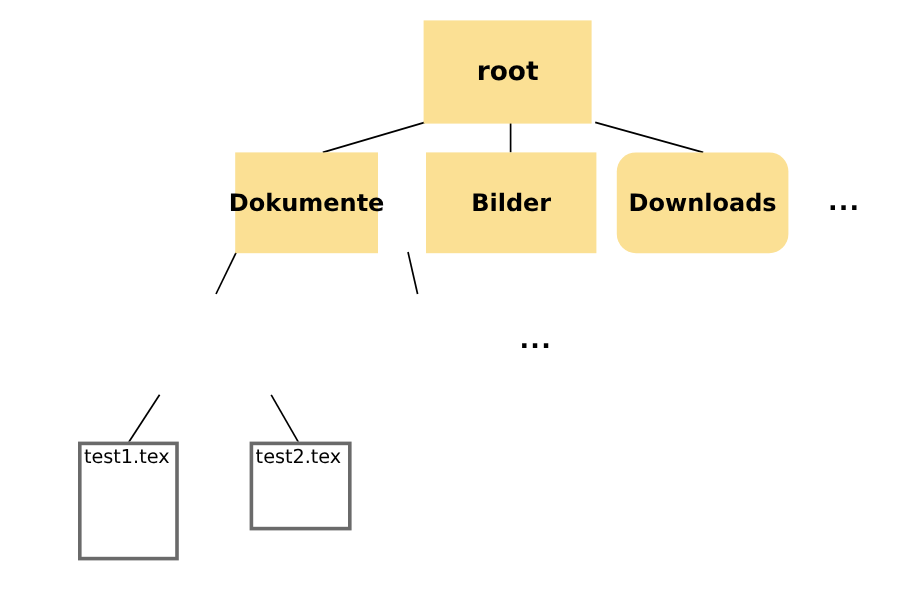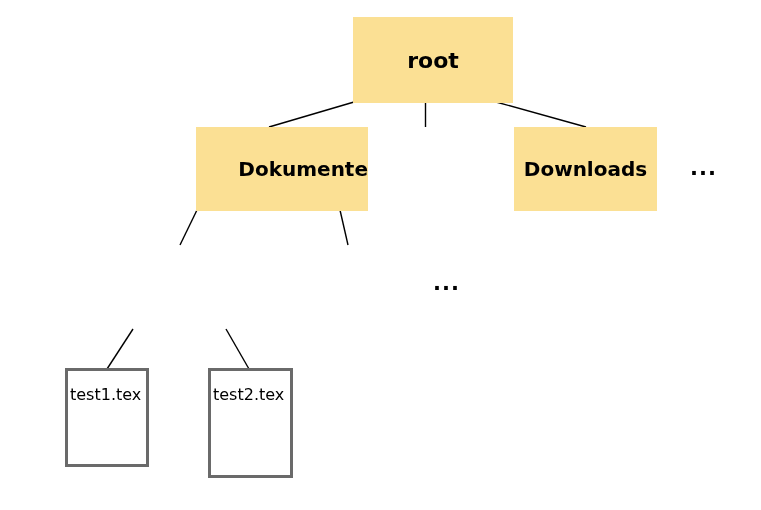--- a/index.html
+++ b/index.html
@@ -41,40 +41,40 @@
     text-align: center;
   }
   .folder.root {
     font-size: 22px;
   }
   .file {
     background: var(--file-fill, #ffffff);
     border: 3px solid var(--file-border, #6a6a6a);
     font-size: 16px;
     font-weight: normal;
-    padding: 14px 1px 0 2px;
+    padding: 0 1px 0 2px;
     line-height: 19px;
   }
   .ellipsis {
     position: absolute;
     font-weight: bold;
     font-size: 21px;
     line-height: 21px;
     letter-spacing: 1px;
     color: var(--text-color, #000000);
   }
   
-  .n-root      { left: 353px; top: 17px;  width: 160px; height: 86px; }
-  .n-dokumente { left: 196px; top: 127px; width: 172px; height: 84px; justify-content: flex-end; }
+  .n-root      { left: 353px; top: 17px;  width: 140px; height: 86px; }
+  .n-dokumente { left: 196px; top: 127px; width: 119px; height: 84px; }
   .n-bilder    { left: 355px; top: 127px; width: 142px; height: 84px; }
-  .n-downloads { left: 514px; top: 127px; width: 143px; height: 84px; }
+  .n-downloads { left: 514px; top: 127px; width: 143px; height: 84px; border-radius: 16px; }
   .n-latextut  { left: 108px; top: 245px; width: 144px; height: 85px; }
   .n-studium   { left: 273px; top: 245px; width: 145px; height: 85px; }
   .n-test1     { left: 65px;  top: 368px; width: 84px;  height: 99px; }
-  .n-test2     { left: 208px; top: 368px; width: 85px;  height: 110px; }
+  .n-test2     { left: 208px; top: 368px; width: 85px;  height: 74px; }
   .e-level2    { left: 690px; top: 158px; }
   .e-level3    { left: 433px; top: 273px; }
 </style>
 </head>
 <body>
 
 <div class="stage" style="--folder-fill: #fbe094; --file-fill: #ffffff; --file-border: #6a6a6a; --edge-color: #000000; --text-color: #000000; --bg-color: #ffffff;">
 
   <svg class="edges" viewBox="0 0 761 510" xmlns="http://www.w3.org/2000/svg">
     <line x1="354" y1="102" x2="269" y2="127"></line>
@@ -87,20 +87,23 @@
   </svg>
 
   <div class="node folder root n-root">
     <span>root</span>
   </div>
 
   <div class="node folder n-dokumente">
     <span>Dokumente</span>
   </div>
 
+  <div class="node folder n-bilder">
+    <span>Bilder</span>
+  </div>
 
   <div class="node folder n-downloads">
     <span>Downloads</span>
   </div>
 
   <div class="ellipsis e-level2">...</div>
 
 
 
   <div class="ellipsis e-level3">...</div>

